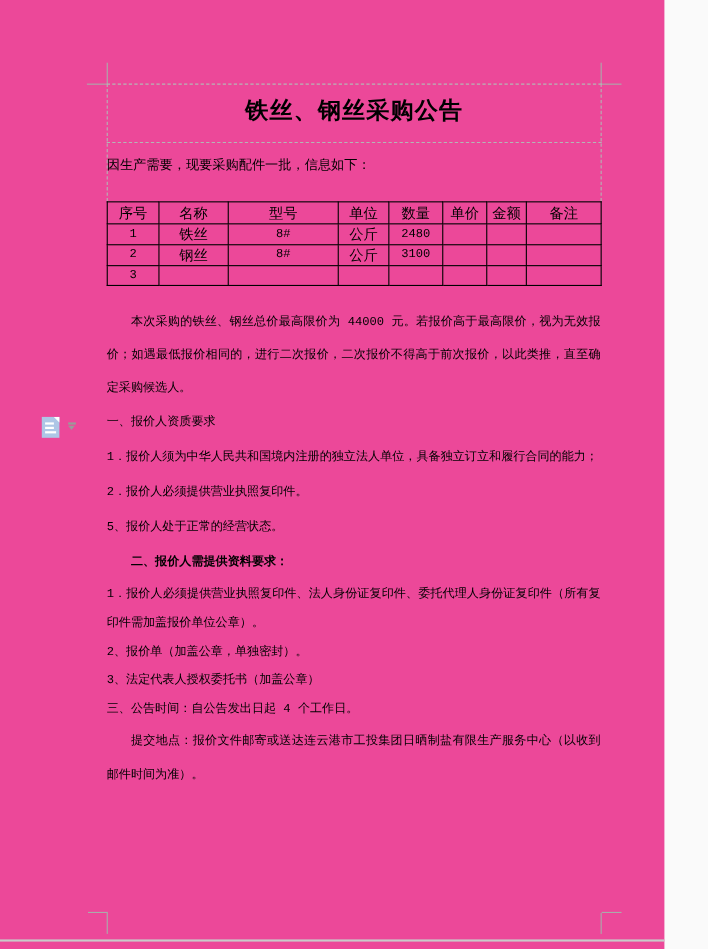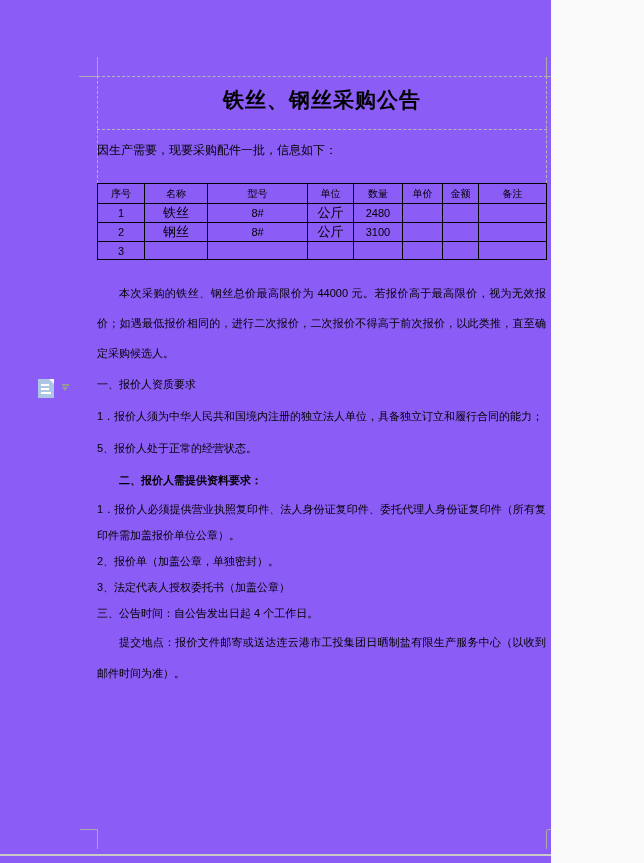--- a/index.html
+++ b/index.html
@@ -1,18 +1,18 @@
 <!DOCTYPE html>
 <html><head>
 <meta charset="utf-8">
 <style>
   html,body { margin:0; padding:0; background:#fafafa; }
   .screen {
-    position:relative; width:551px; height:863px; background:#8b5cf6;
-    overflow:hidden; font-family:Liberation Sans, sans-serif; color:#000;
+    position:relative; width:604px; height:863px; background:#ec4899;
+    overflow:hidden; font-family:Liberation Mono, monospace; color:#000;
   }
   
   .edge-right  { position:absolute; left:641px; top:0; width:2px; height:856px; background:#c9c9c9; }
   .edge-bottom { position:absolute; left:0; top:854px; width:643px; height:2px; background:#c9c9c9; }
 
   
   .mark { position:absolute; background:#ababab; }
   .tl-v { left:97px;  top:57px;  width:1px;  height:19px; }
   .tl-h { left:79px;  top:76px;  width:18px; height:1px;  }
   .tr-v { left:546px; top:57px;  width:1px;  height:20px; }
@@ -39,21 +39,21 @@
   }
 
   table.doc-table {
     position:absolute; left:97px; top:183px; width:450px;
     border-collapse:collapse; table-layout:fixed;
   }
   table.doc-table th, table.doc-table td {
     border:1px solid #000; padding:0; text-align:center; overflow:hidden;
     font-weight:normal; white-space:nowrap;
   }
-  table.doc-table th { height:19px; font-size:10px; }
+  table.doc-table th { height:19px; font-size:13px; }
   table.doc-table td { height:17px; font-size:11px; }
   table.doc-table td.cjk { font-size:13px; }
 
   .total-row {
     position:absolute; left:97px; top:254px; width:448px; height:15px;
     border-left:1px dashed #b5b5b5; border-right:1px dashed #b5b5b5;
     border-bottom:1px dashed #b5b5b5;
   }
   .total-row .sep { position:absolute; top:0; width:0; height:15px; border-left:1px dashed #b5b5b5; }
   .sep1 { left:110px; } .sep2 { left:210px; } .sep3 { left:256px; }
@@ -174,20 +174,21 @@
         <td></td>
       </tr>
     </tbody>
   </table>
 
 
   <div class="body-text">
     <p class="lh30 ind">本次采购的铁丝、钢丝总价最高限价为 44000 元。若报价高于最高限价，视为无效报价；如遇最低报价相同的，进行二次报价，二次报价不得高于前次报价，以此类推，直至确定采购候选人。</p>
     <p class="lh32 mt8">一、报价人资质要求</p>
     <p class="lh32">1．报价人须为中华人民共和国境内注册的独立法人单位，具备独立订立和履行合同的能力；</p>
+    <p class="lh32">2．报价人必须提供营业执照复印件。</p>
     <p class="lh32">5、报价人处于正常的经营状态。</p>
     <p class="lh32 ind bold">二、报价人需提供资料要求：</p>
     <p class="lh26">1．报价人必须提供营业执照复印件、法人身份证复印件、委托代理人身份证复印件（所有复印件需加盖报价单位公章）。</p>
     <p class="lh26">2、报价单（加盖公章，单独密封）。</p>
     <p class="lh26">3、法定代表人授权委托书（加盖公章）</p>
     <p class="lh27">三、公告时间：自公告发出日起 4 个工作日。</p>
     <p class="lh31 ind">提交地点：报价文件邮寄或送达连云港市工投集团日晒制盐有限生产服务中心（以收到邮件时间为准）。</p>
   </div>
 
   <div class="paste-btn">

